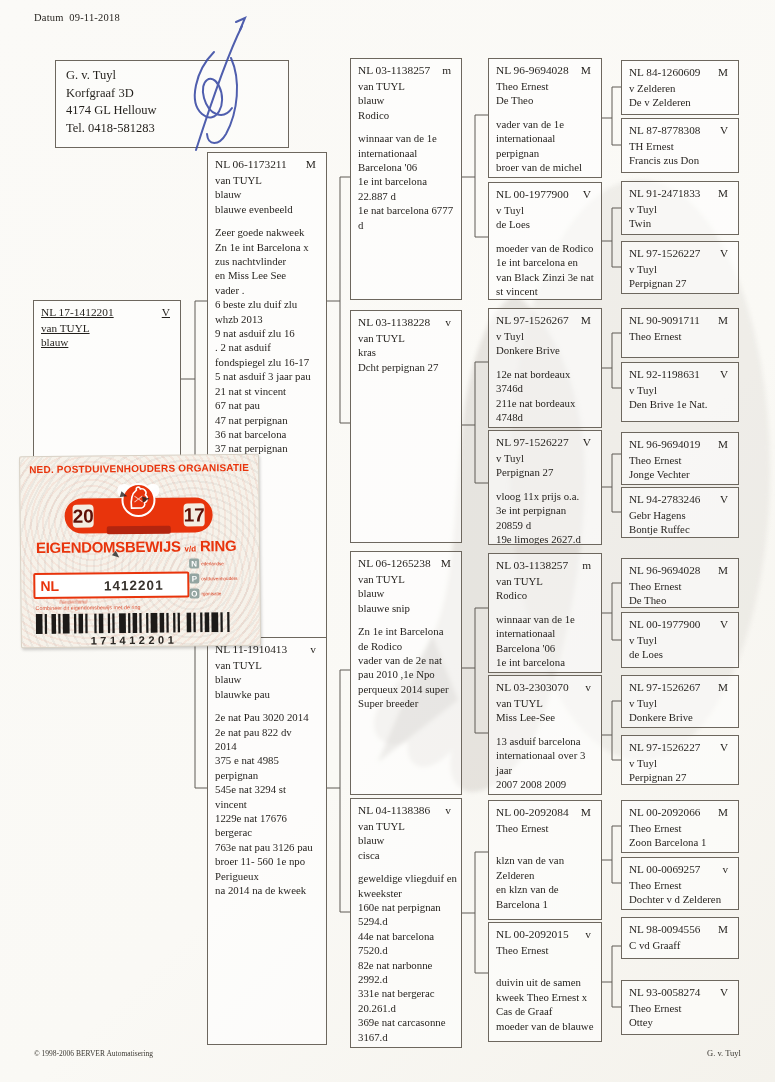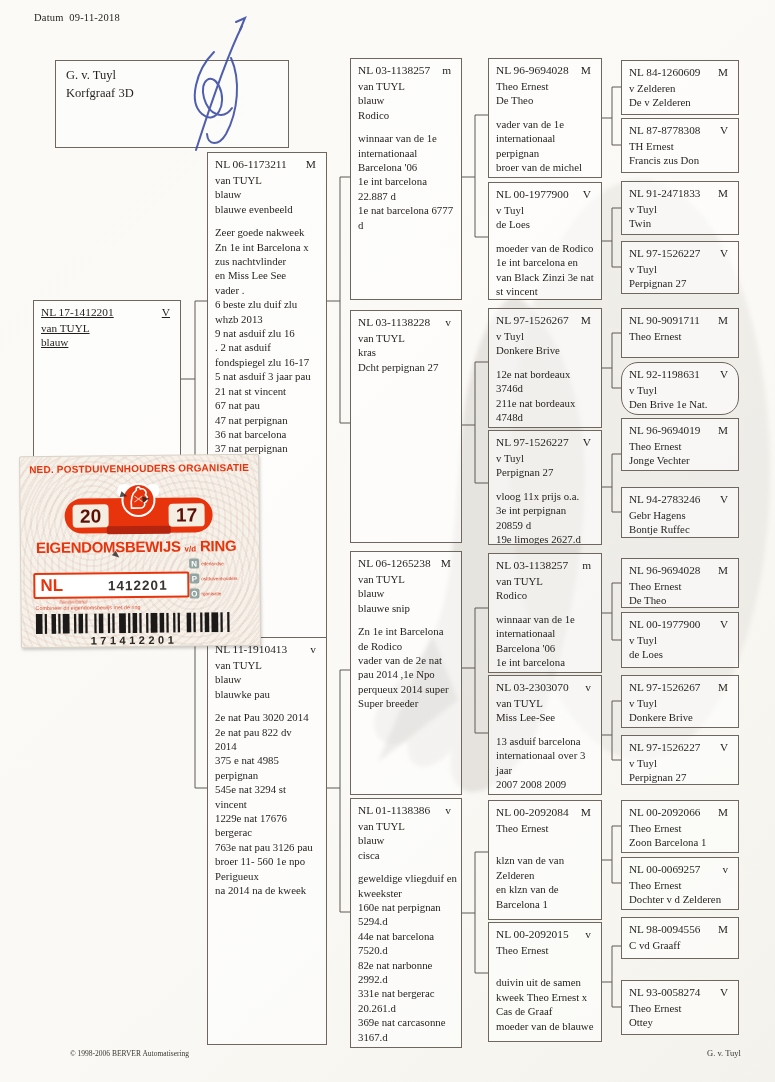--- a/index.html
+++ b/index.html
@@ -5,21 +5,21 @@
   html,body{margin:0;padding:0;background:#e9e7e2;}
   .page{
     position:relative;width:775px;height:1082px;margin:0 auto;
     background:linear-gradient(135deg,#fbfaf7 0%,#faf9f5 60%,#f4f2ec 100%);
     font-family:"Liberation Serif", serif;color:#221f1b;overflow:hidden;
   }
   .abs{position:absolute;}
   .datum{left:34px;top:12px;font-size:10.5px;letter-spacing:.2px;}
   .title{left:419px;top:21px;transform:translateX(-50%);font-size:15.5px;font-weight:bold;white-space:nowrap;}
   .owner{left:55px;top:60px;width:212px;height:74px;border:1px solid #6d675e;padding:6px 10px;font-size:12.5px;line-height:17.5px;background:rgba(255,255,255,.4);}
-  .footer-left{left:34px;top:1049px;font-size:7.5px;color:#3a3731;margin-left:36px;}
+  .footer-left{left:34px;top:1049px;font-size:7.5px;color:#3a3731;}
   .footer-right{left:707px;top:1048px;font-size:8.5px;color:#3a3731;}
 
   
   .pbox{position:absolute;border:1px solid #6d675e;background:rgba(255,255,255,.55);
     padding:4px 5px 2px 7px;font-size:10.8px;line-height:14.4px;overflow:hidden;box-sizing:border-box;}
   .pbox .hdr{display:flex;justify-content:space-between;font-size:11.4px;line-height:15px;margin-bottom:1px;}
   .pbox .sex{margin-right:5px;}
   .bl{min-height:14.4px;white-space:nowrap;}
   .bl.gap{min-height:9px;height:9px;}
   .g5 .hdr{font-size:11.2px;}
@@ -30,29 +30,29 @@
   
   .card{left:20px;top:455px;width:238px;height:190px;transform:rotate(-.6deg);
     background:
       repeating-radial-gradient(circle at 30% 35%, rgba(216,60,28,.07) 0 2px, rgba(0,0,0,0) 2px 6px),
       repeating-radial-gradient(circle at 72% 62%, rgba(140,140,140,.10) 0 2px, rgba(0,0,0,0) 2px 7px),
       #f6f2ea;
     border:1px solid #d9d2c6;border-radius:2px;box-shadow:1px 2px 3px rgba(0,0,0,.18);
     font-family:"Liberation Sans", sans-serif;z-index:5;}
   .card .org{position:absolute;left:0;top:7px;width:100%;text-align:center;color:#e8340c;font-weight:bold;font-size:10px;letter-spacing:.2px;}
   .card .pill{position:absolute;left:44px;top:42px;width:148px;height:35px;background:#e8340c;border-radius:18px;}
-  .yearpatch{position:absolute;top:6px;width:36px;height:23px;background:#f4ede1;border-radius:4px;
+  .yearpatch{position:absolute;top:6px;width:21px;height:23px;background:#f4ede1;border-radius:4px;
     display:flex;align-items:center;justify-content:center;font-weight:bold;font-size:19px;color:#5d1006;}
   .yp-left{left:8px;} .yp-right{right:8px;}
   .crest{position:absolute;left:95px;top:22px;width:46px;height:50px;}
   .banner{position:absolute;left:86px;top:70px;width:64px;height:8px;background:#b3250f;border-radius:2px;}
   .card .bewijs{position:absolute;left:15px;top:82px;width:210px;color:#e8340c;font-weight:bold;font-size:15px;letter-spacing:-.3px;white-space:nowrap;}
   .card .bewijs .vd{font-size:8px;letter-spacing:0;}
   .ringstrip{position:absolute;left:12px;top:116px;width:152px;height:22px;background:#fff;border:2px solid #e8340c;border-radius:2px;display:flex;align-items:center;}
-  .ringstrip .nl{color:#e8340c;font-weight:bold;font-size:17px;margin-left:5px;}
+  .ringstrip .nl{color:#e8340c;font-weight:bold;font-size:14px;margin-left:5px;}
   .ringstrip .num{color:#38332e;font-weight:bold;font-size:13.5px;letter-spacing:1px;margin-left:45px;}
   .country-sub{position:absolute;left:38px;top:142px;color:#d83a1a;font-size:6px;font-style:italic;opacity:.75;filter:blur(.3px);}
   .npo{position:absolute;left:168px;top:103px;font-size:4.6px;color:#d83a1a;}
   .npo .row{display:flex;align-items:center;margin-bottom:5px;}
   .npo .sq{width:10px;height:10px;background:#93a5a1;border-radius:2px;color:#fff;font-weight:bold;font-size:8px;display:flex;align-items:center;justify-content:center;margin-right:2px;}
   .fineprint{position:absolute;left:14px;top:148px;font-size:5.4px;color:#d83a1a;opacity:.85;}
   .barcode{position:absolute;left:14px;top:157px;width:196px;height:20px;}
   .bcnum{position:absolute;left:14px;top:178px;width:196px;text-align:center;font-size:11px;font-weight:bold;letter-spacing:3.5px;color:#2b2824;}
   .stampmark{position:absolute;width:0;height:0;border-left:7px solid #232222;border-top:3px solid transparent;border-bottom:3px solid transparent;opacity:.8;}
 </style>
@@ -67,20 +67,22 @@
     <path d="M432 635 L378 762 L458 700 Z" fill="#a09b92" opacity=".38"></path>
   </svg>
 
   <div class="abs datum">
     <span>Datum</span>&nbsp;&nbsp;<span>09-11-2018</span>
   </div>
 
   <div class="abs owner">
     <div>G. v. Tuyl</div>
     <div>Korfgraaf  3D</div>
+    <div>4174 GL   Hellouw</div>
+    <div>Tel.  0418-581283</div>
   </div>
 
   <svg class="layer" width="775" height="1082" viewBox="0 0 775 1082">
     <g stroke="#3d4ea6" stroke-width="2" fill="none" opacity=".9" stroke-linecap="round">
       <path d="M242 26 C231 48 212 100 196 150"></path>
       <path d="M236 22 L245 18 L240 30"></path>
       <path d="M214 52 C196 70 188 102 202 114 C216 126 228 104 219 86 C212 72 199 80 204 98 C209 116 224 120 232 108"></path>
       <path d="M231 58 C241 80 238 112 226 134 C219 146 208 146 207 134"></path>
     </g>
   </svg>
@@ -194,27 +196,27 @@
       <span class="ring">NL 06-1265238</span>
       <span class="sex">M</span>
     </div>
   <div class="bl">van TUYL</div>
         <div class="bl">blauw</div>
         <div class="bl">blauwe snip</div>
         <div class="bl gap"></div>
         <div class="bl">Zn 1e int Barcelona</div>
         <div class="bl">de Rodico</div>
         <div class="bl">vader van de 2e nat</div>
-        <div class="bl">pau 2014 ,1e Npo</div>
+        <div class="bl">pau 2010 ,1e Npo</div>
         <div class="bl">perqueux 2014   super</div>
         <div class="bl">Super breeder</div>
       </div>
       <div class="pbox" style="left: 350px; top: 798px; width: 112px; height: 250px;">
     <div class="hdr">
-      <span class="ring">NL 01-1138386</span>
+      <span class="ring">NL 04-1138386</span>
       <span class="sex">v</span>
     </div>
   <div class="bl">van TUYL</div>
         <div class="bl">blauw</div>
         <div class="bl">cisca</div>
         <div class="bl gap"></div>
         <div class="bl">geweldige vliegduif en</div>
         <div class="bl">kweekster</div>
         <div class="bl">160e nat perpignan</div>
         <div class="bl">5294.d</div>
@@ -363,29 +365,29 @@
   <div class="bl">v Tuyl</div>
         <div class="bl">Perpignan 27</div>
       </div>
       <div class="pbox g5" style="left: 621px; top: 308px; width: 118px; height: 50px;">
     <div class="hdr">
       <span class="ring">NL 90-9091711</span>
       <span class="sex">M</span>
     </div>
   <div class="bl">Theo Ernest</div>
       </div>
-      <div class="pbox g5" style="left: 621px; top: 362px; width: 118px; height: 53px; border-radius: 17px;">
+      <div class="pbox g5" style="left: 621px; top: 362px; width: 118px; height: 60px;">
     <div class="hdr">
       <span class="ring">NL 92-1198631</span>
       <span class="sex">V</span>
     </div>
   <div class="bl">v Tuyl</div>
         <div class="bl">Den Brive  1e Nat.</div>
       </div>
-      <div class="pbox g5" style="left: 621px; top: 418px; width: 118px; height: 53px;">
+      <div class="pbox g5" style="left: 621px; top: 432px; width: 118px; height: 53px;">
     <div class="hdr">
       <span class="ring">NL 96-9694019</span>
       <span class="sex">M</span>
     </div>
   <div class="bl">Theo Ernest</div>
         <div class="bl">Jonge Vechter</div>
       </div>
       <div class="pbox g5" style="left: 621px; top: 487px; width: 118px; height: 51px;">
     <div class="hdr">
       <span class="ring">NL 94-2783246</span>

